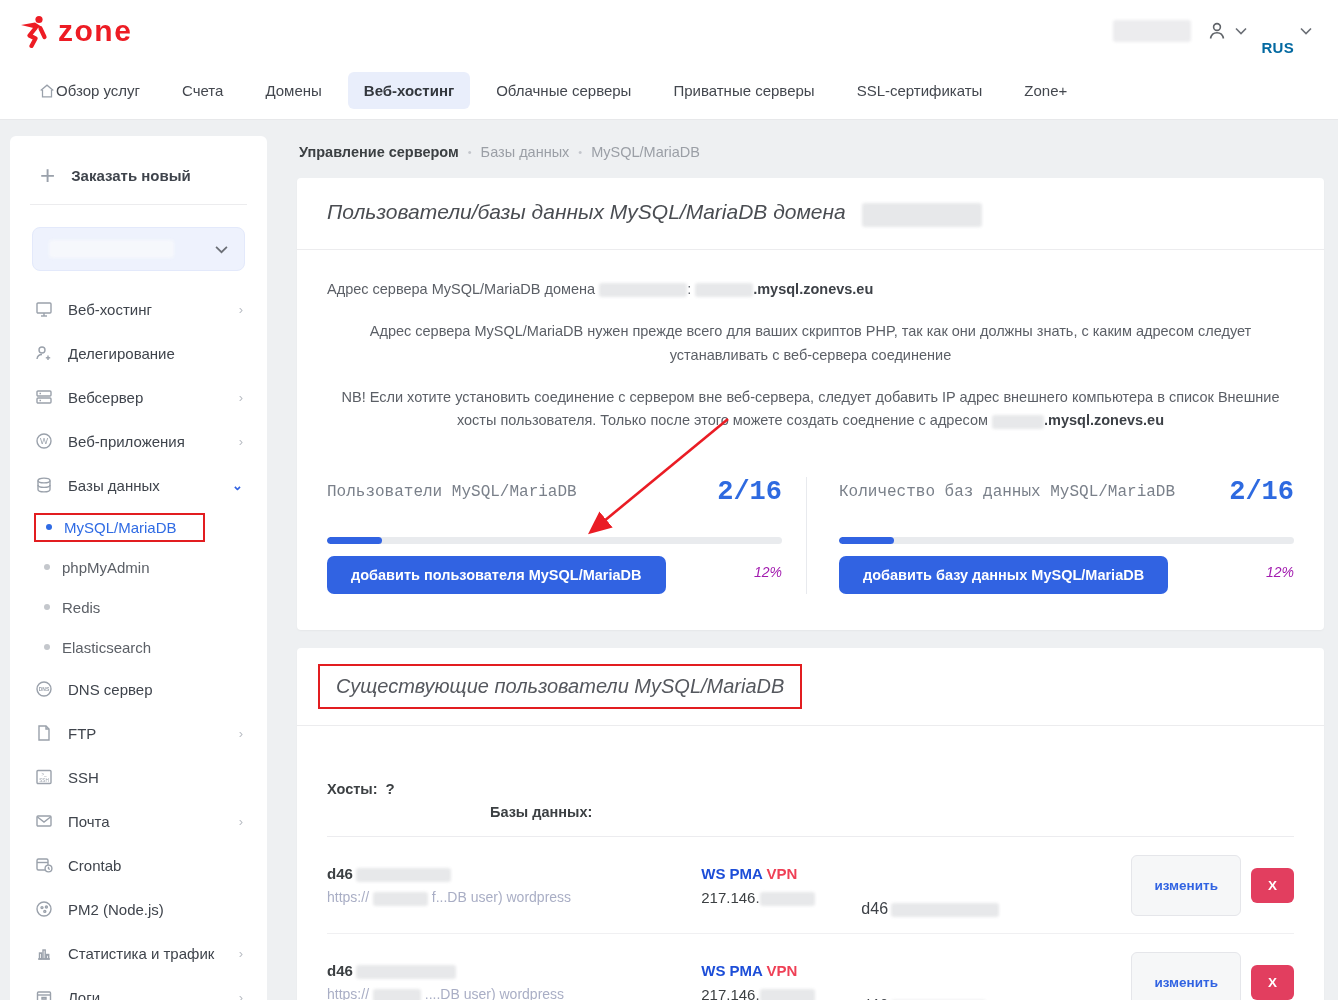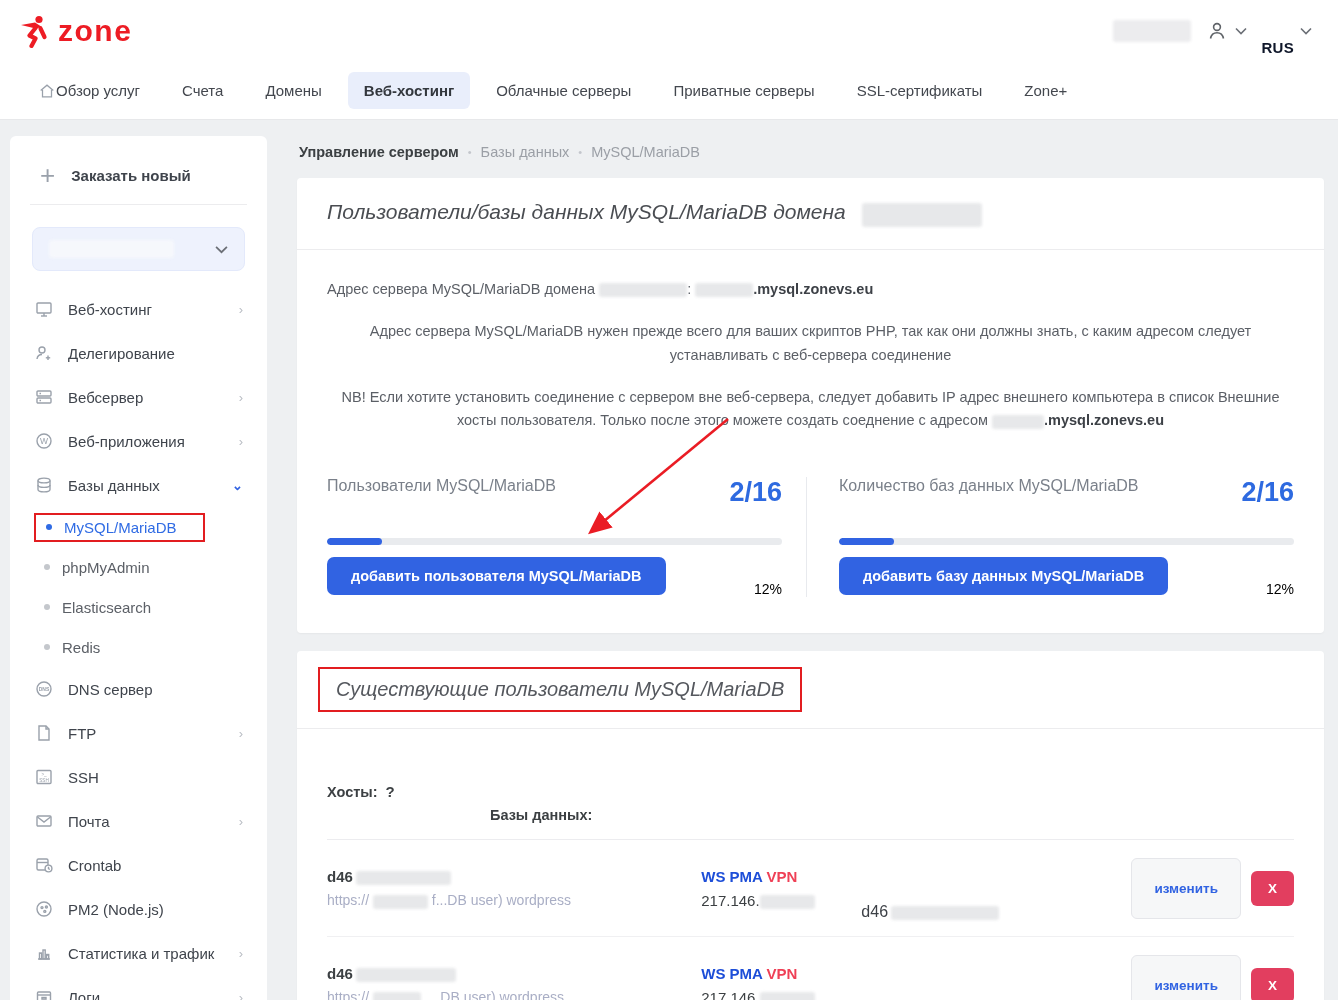--- a/index.html
+++ b/index.html
@@ -10,21 +10,21 @@
   .topbar { height:62px; background:#fff; display:flex; align-items:center;
     justify-content:space-between; padding:0 26px 0 16px; }
   .logo { display:flex; align-items:center; gap:8px; }
   .logo-word { font-size:30px; font-weight:800; letter-spacing:1.5px; color:#ed1c24;
     text-transform:lowercase; font-stretch:semi-condensed; }
   .top-right { display:flex; align-items:center; gap:14px; }
   .blob { display:inline-block; height:14px; background:#e7e8ea; border-radius:3px;
     filter:blur(1.6px); vertical-align:middle; }
   .blob.light { background:#ececee; }
   .user-wrap { display:flex; align-items:center; gap:6px; cursor:pointer; }
-  .lang { font-size:15px; font-weight:700; color:#0f172a; letter-spacing:.3px;margin-top:32px; }
+  .lang { font-size:15px; font-weight:700; color:#0369a1; letter-spacing:.3px;margin-top:32px; }
   .chev { stroke:#6b6f76; stroke-width:1.6; fill:none; }
 
   
   .mainnav { height:58px; background:#fff; border-bottom:1px solid #e7e8ea;
     display:flex; align-items:center; gap:10px; padding:0 22px; }
   .nav-item { font-size:15px; color:#43474e; padding:10px 16px; border-radius:6px;
     display:flex; align-items:center; cursor:pointer; white-space:nowrap; }
   .nav-item.active { background:#e9eefb; font-weight:700; color:#33373d; }
   .nav-item .ico { display:flex; }
 
@@ -71,32 +71,32 @@
   .card-body { padding:28px 30px 36px 30px; }
 
   .para { font-size:14.5px; color:#5b5f66; line-height:1.65; max-width:985px; }
   .para + .para { margin-top:18px;text-align:center; }
   .para b { color:#3d4147; }
 
   .stats-row { display:flex; margin-top:44px; }
   .stat-col { flex:1; }
   .stat-col.left { padding-right:24px; border-right:1px solid #e8eaee; }
   .stat-col.right { padding-left:32px; }
-  .stat-top { display:flex; justify-content:space-between; }
+  .stat-top { display:flex; align-items:center; justify-content:space-between;font-family:Liberation Mono, monospace; }
   .stat-label { font-size:16px; color:#7a808a; }
   .stat-value { font-size:27px; font-weight:700; color:#2e6ae0; }
   .bar-track { height:7px; background:#e9ebee; border-radius:4px; margin-top:30px;
     overflow:hidden; }
   .bar-fill { height:100%; background:#3163e2; border-radius:4px; }
   .stat-bottom { display:flex; justify-content:space-between; align-items:flex-start;
     margin-top:12px; }
   .btn-blue { background:#3163e2; color:#fff; border:none; border-radius:7px;
     font-size:14.5px; font-weight:700; padding:11px 24px; cursor:pointer;
     font-family:"Liberation Sans", sans-serif; }
-  .pct { font-size:14px; color:#000000; margin-top:24px; }
+  .pct { font-size:14px; color:#a21caf; margin-top:8px;font-style:italic; }
 
   .redbox-title { display:inline-block; border:2px solid #e21d20; padding:9px 16px;
     margin:-6px 0 -6px -9px; }
   .users-title { font-size:20px; font-weight:400; color:#55585e; }
 
   .table-wrap { padding:6px 30px 16px 30px; }
   .thead { display:flex; align-items:center; padding:24px 0 16px 0;
     border-bottom:1px solid #ececef; font-size:14.5px; font-weight:700; color:#3c4043; }
   .c-name { width:381px; } .c-hosts { width:163px; } .c-db { width:275px;margin-top:48px; }
   .c-actions { flex:1; display:flex; justify-content:flex-end; gap:10px; align-items:center; }
@@ -267,25 +267,25 @@
         <span class="bullet"></span>
         <span>MySQL/MariaDB</span>
       </span>
     </div>
     <div class="sub-item">
       <span class="bullet"></span>
       <span>phpMyAdmin</span>
     </div>
     <div class="sub-item">
       <span class="bullet"></span>
-      <span>Elasticsearch</span>
+      <span>Redis</span>
     </div>
     <div class="sub-item">
       <span class="bullet"></span>
-      <span>Redis</span>
+      <span>Elasticsearch</span>
     </div>
 
     <div class="side-item">
       <span class="ico">
         <svg class="icon" width="20" height="20" viewBox="0 0 20 20">
             <circle cx="10" cy="10" r="7"></circle>
             <text x="10" y="12.3" font-size="5" font-weight="bold" text-anchor="middle">DNS</text>
           </svg>
       </span>
       <span class="lbl">DNS сервер</span>

